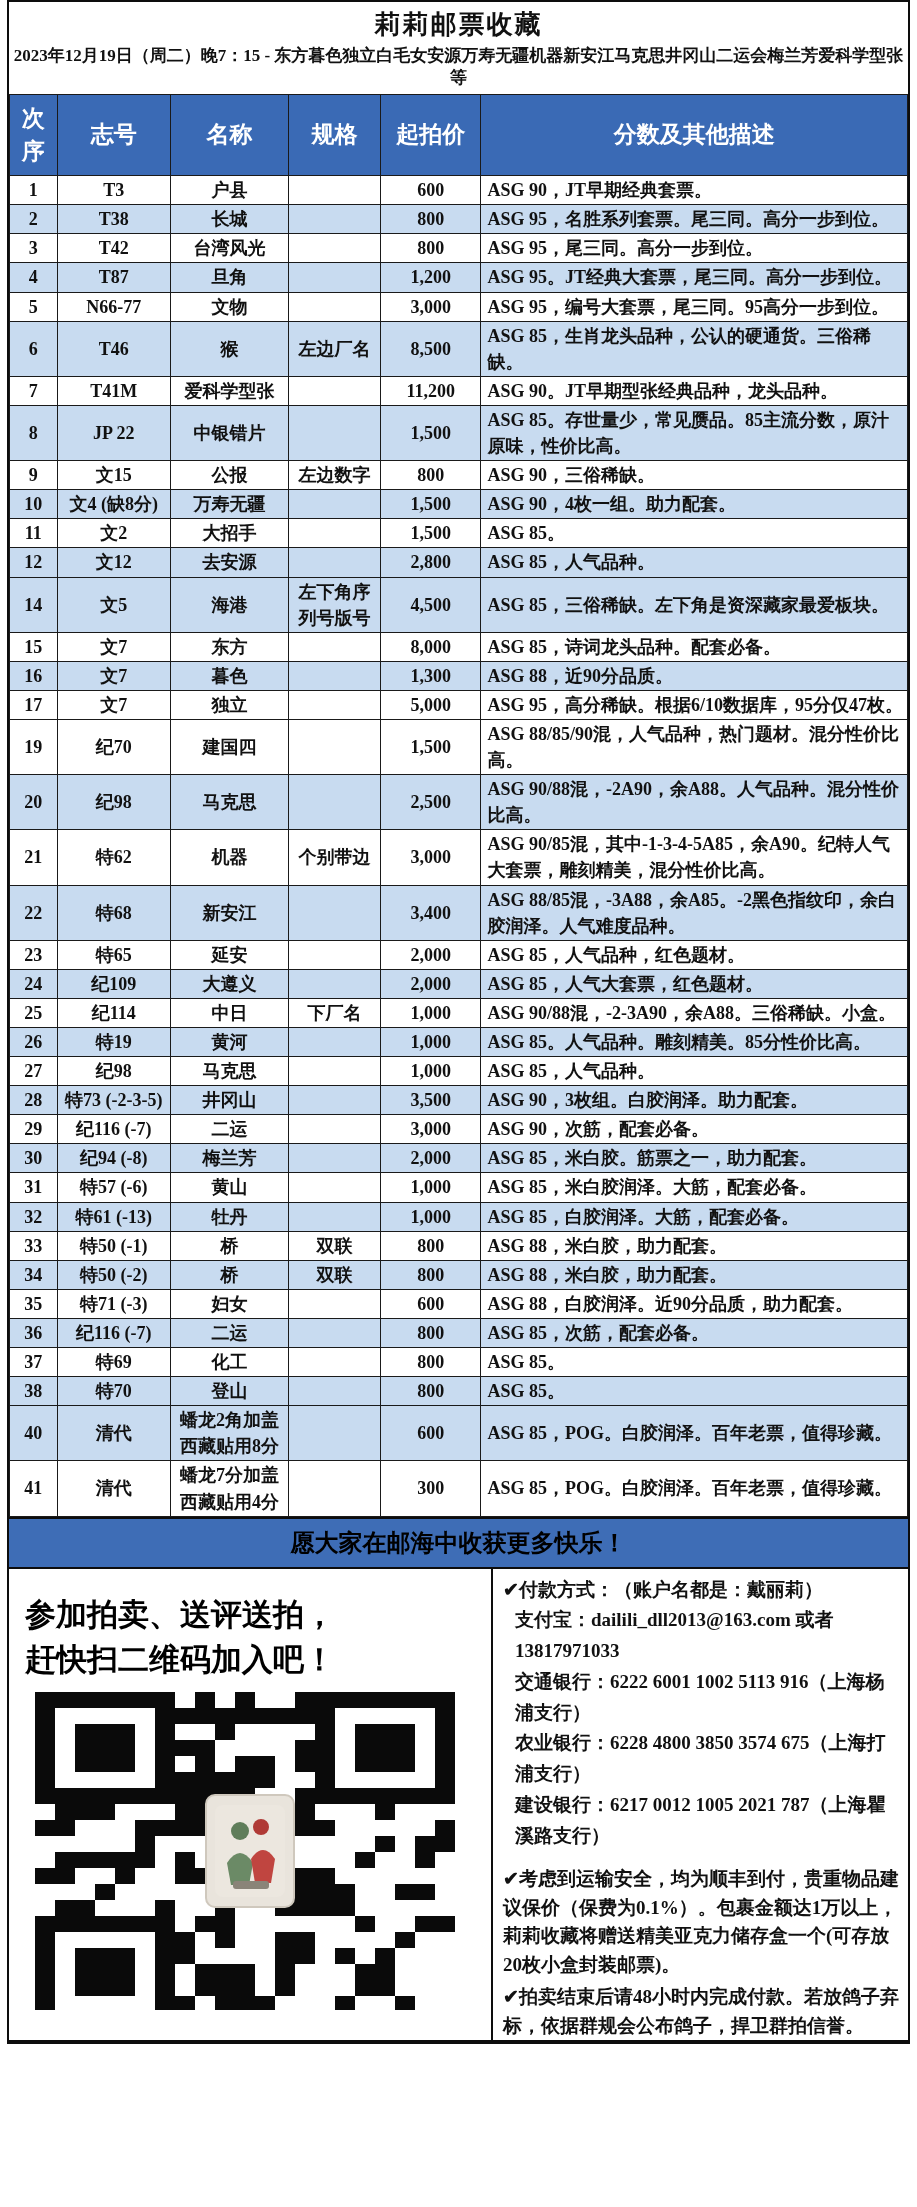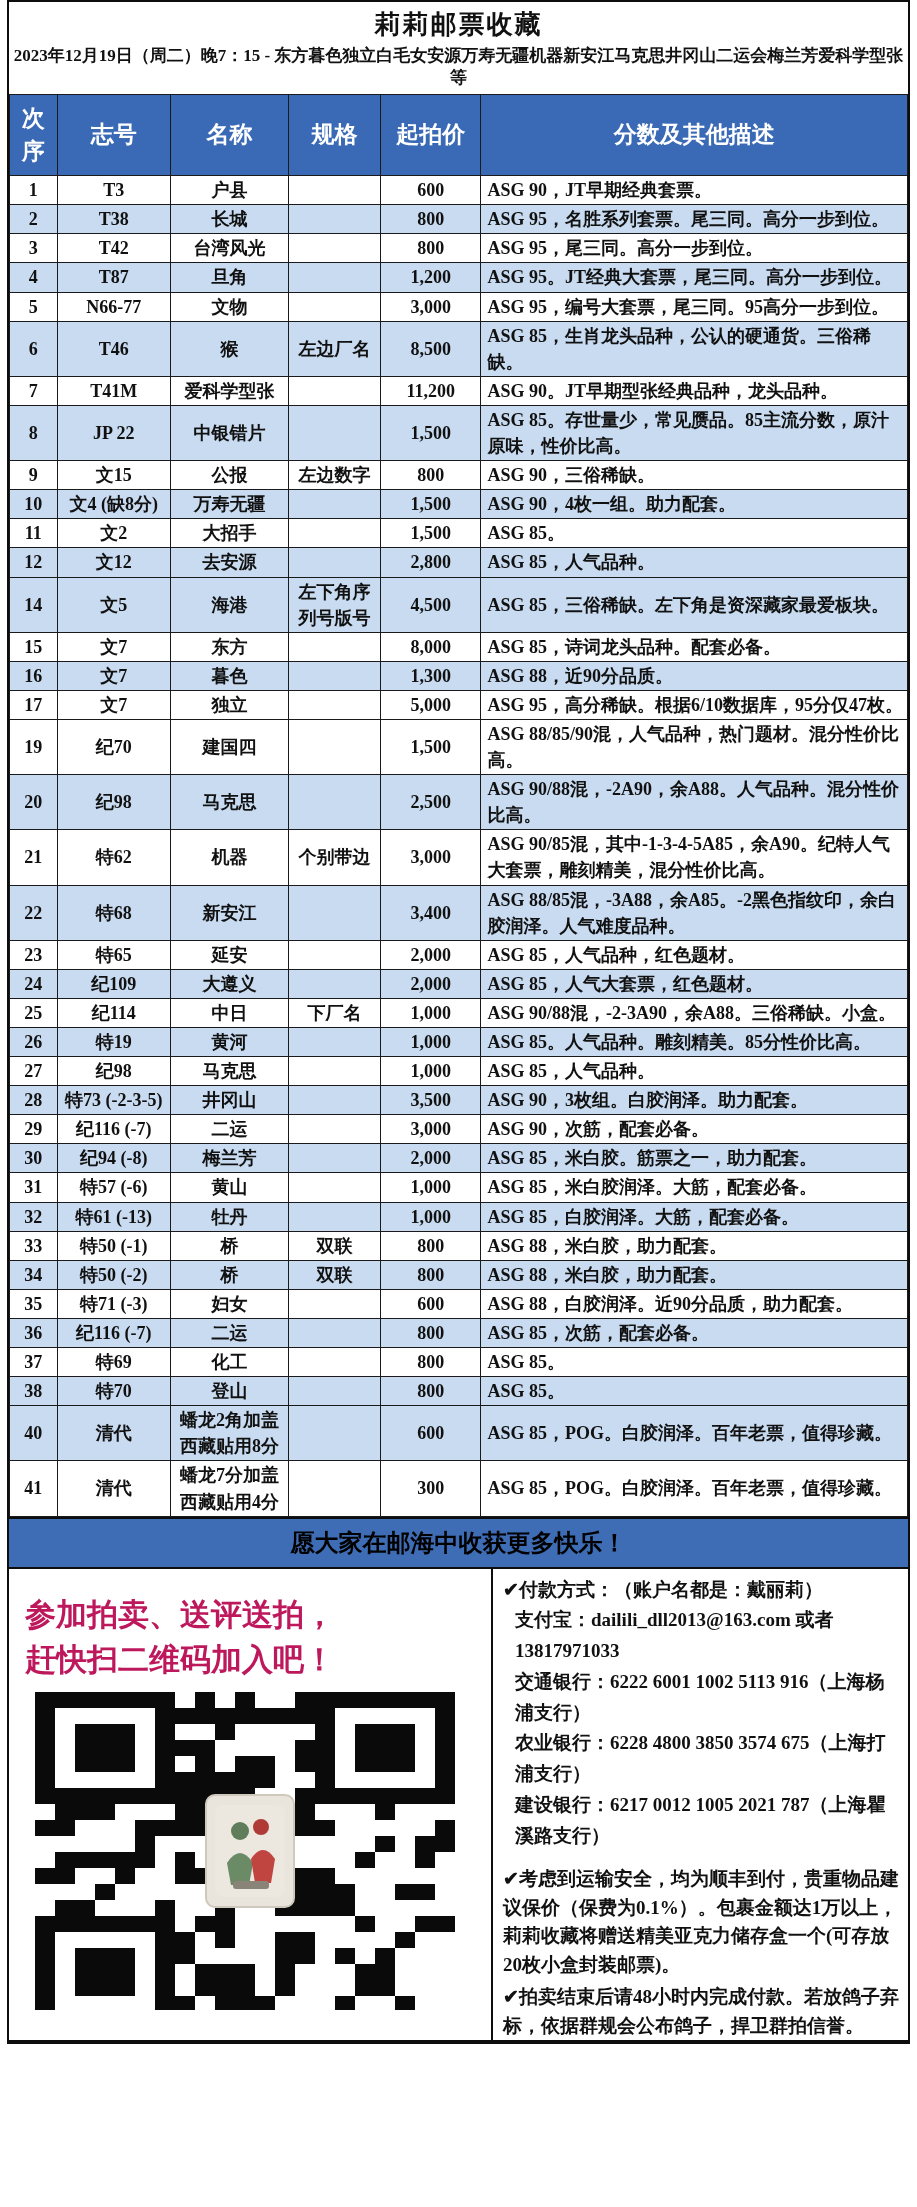--- a/index.html
+++ b/index.html
@@ -76,21 +76,21 @@
     border-bottom:2px solid #0d0d0d;
   }
   .left-col{
     width:482px;
     flex:0 0 482px;
     border-right:2px solid #0d0d0d;
     overflow:hidden;
     position:relative;
   }
   .join-text{
-    color:#be185d;
+    color:#000000;
     font-size:31px;
     font-weight:bold;
     line-height:1.45;
     padding:24px 0 6px 16px;
     white-space:nowrap;
   }
   .qr-wrap{
     width:430px;
     height:318px;
     margin:4px auto 0 26px;

